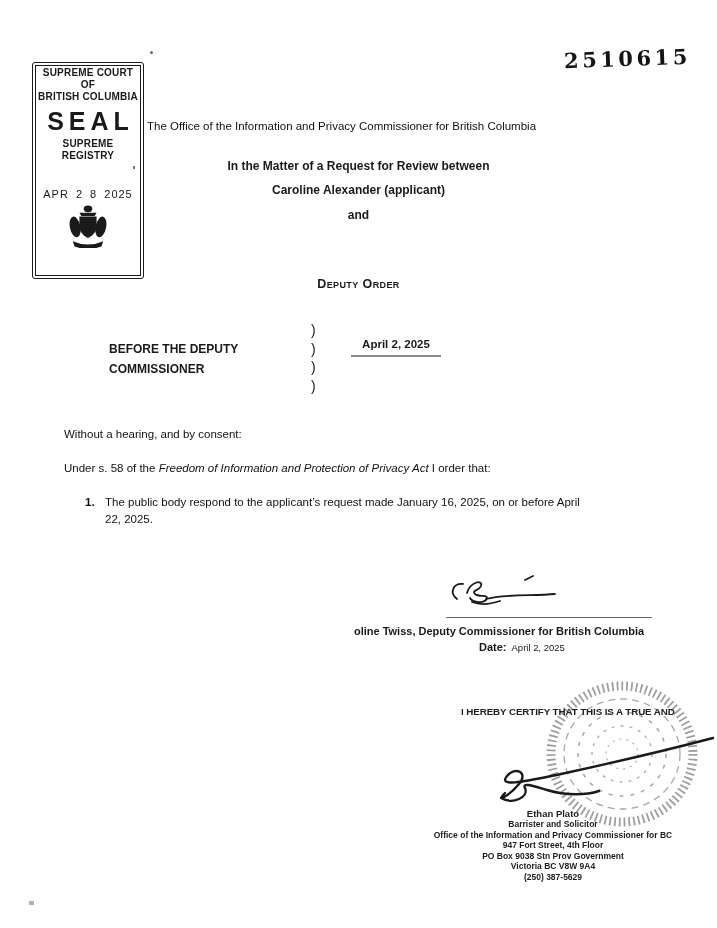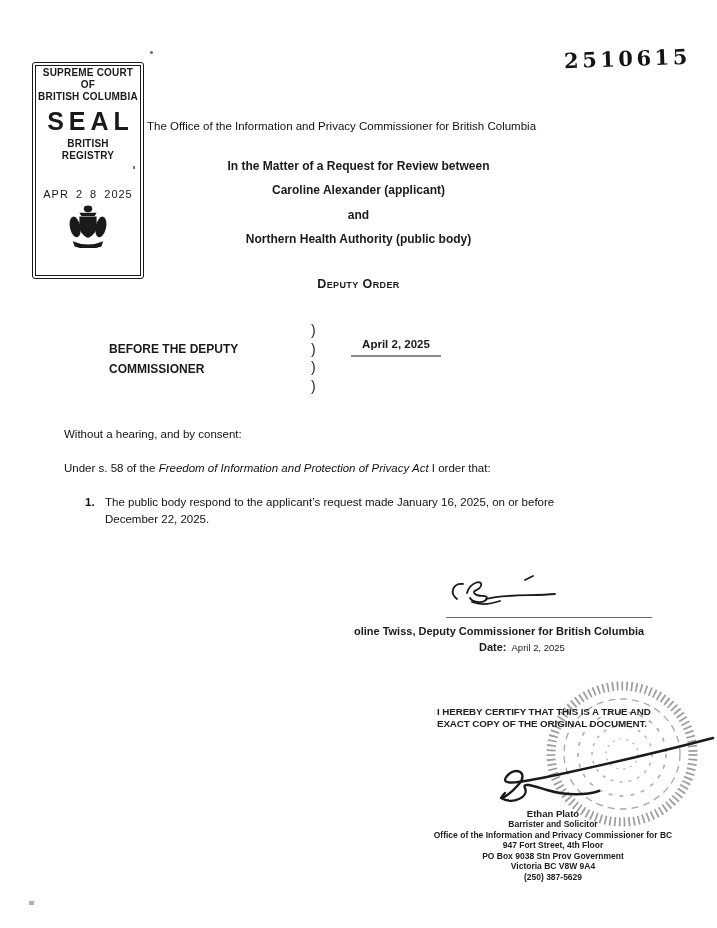--- a/index.html
+++ b/index.html
@@ -44,21 +44,21 @@
 
   
   .sig-line{left:446px;top:617px;width:206px;height:0;border-top:1.5px solid #666;}
   .sig-name{left:338px;top:625px;width:322px;text-align:center;font-weight:bold;font-size:11px;}
   .date-row{left:479px;top:641px;display:flex;align-items:baseline;justify-content:flex-end;}
   .date-lbl{font-weight:bold;font-size:11px;}
   .date-val{font-size:9.5px;margin-left:5px;}
 
   
   .round-stamp{left:542px;top:678px;z-index:1;}
-  .certify{left:437px;top:706px;width:245px;font-size:9.8px;font-weight:bold;line-height:12px;
+  .certify{left:461px;top:706px;width:245px;font-size:9.8px;font-weight:bold;line-height:12px;
            letter-spacing:-.1px;color:#222;z-index:2;}
   .cert-sig{left:485px;top:726px;z-index:3;}
   .cert-block{left:428px;top:808px;width:250px;text-align:center;font-weight:bold;
               color:#1d1d1d;z-index:2;}
   .cert-name{font-size:9.5px;line-height:11px;}
   .cert-line{font-size:8.5px;line-height:10.6px;}
 
   
   .dot-a{left:150px;top:51px;width:3px;height:3px;background:#666;border-radius:50%;}
   .dot-b{left:133px;top:166px;width:2px;height:3px;background:#777;}
@@ -67,21 +67,21 @@
 </head>
 <body>
 
 <div class="page">
 
   <div class="abs court-stamp">
     <div class="stamp-sm">SUPREME COURT</div>
     <div class="stamp-sm">OF</div>
     <div class="stamp-sm">BRITISH COLUMBIA</div>
     <div class="stamp-seal">SEAL</div>
-    <div class="stamp-sm">BRITISH</div>
+    <div class="stamp-sm">SUPREME</div>
     <div class="stamp-sm">REGISTRY</div>
     <div class="stamp-date">APR 2 8 2025</div>
     <div class="stamp-crest">
       <svg width="42" height="44" viewBox="0 0 44 46" fill="#1a1a1a">
         <ellipse cx="22" cy="5" rx="4.5" ry="3.5"></ellipse>
         <path d="M13,9 h18 l-2,3.5 h-14 z"></path>
         <ellipse cx="8.5" cy="24" rx="5.5" ry="11" transform="rotate(-12 8.5 24)"></ellipse>
         <ellipse cx="35.5" cy="24" rx="5.5" ry="11" transform="rotate(12 35.5 24)"></ellipse>
         <path d="M13,13 h18 v11 c0,7.5 -9,11.5 -9,11.5 s-9,-4 -9,-11.5 z"></path>
         <path d="M6,39 q16,7 32,0 l-2,5.5 q-14,5 -28,0 z"></path>
@@ -90,21 +90,20 @@
   </div>
 
   <div class="abs doc-number">2510615</div>
 
   <div class="abs office-line">The Office of the Information and Privacy Commissioner for British Columbia</div>
 
   <div class="abs matter-block">
     <div>In the Matter of a Request for Review between</div>
     <div>Caroline Alexander (applicant)</div>
     <div>and</div>
-    <div>Northern Health Authority (public body)</div>
   </div>
 
   <div class="abs consent-title">Deputy Order</div>
 
   <div class="abs before-block">
     <div>BEFORE THE DEPUTY</div>
     <div>COMMISSIONER</div>
   </div>
 
   <div class="abs bracket-col">
@@ -115,21 +114,21 @@
   </div>
 
   <div class="abs order-date">April 2, 2025</div>
 
   <div class="abs body-text para-consent">Without a hearing, and by consent:</div>
 
   <div class="abs body-text para-under"><span>Under s. 58 of the </span><span class="act-italic">Freedom of Information and Protection of Privacy Act</span><span> I order that:</span></div>
 
   <div class="abs body-text list-row">
     <span class="list-num">1.</span>
-    <span class="list-txt">The public body respond to the applicant’s request made January 16, 2025, on or before December 22, 2025.</span>
+    <span class="list-txt">The public body respond to the applicant’s request made January 16, 2025, on or before April 22, 2025.</span>
   </div>
 
   <div class="abs cert-sig" style="left:441px;top:573px;z-index:1;">
     <svg width="126" height="38" viewBox="0 0 126 38" fill="none" stroke="#1a1a1a" stroke-width="1.8" stroke-linecap="round">
       <path d="M16,26 C8,20 12,10 22,11"></path>
       <path d="M26,20 C29,9 42,6 40,13 C38,18 30,17 34,21 C38,25 49,20 45,27 C41,31 31,29 29,25"></path>
       <path d="M31,29 C41,33 53,30 59,28"></path>
       <path d="M45,26 C62,21 92,23 114,21"></path>
       <path d="M84,7 l8,-4"></path>
     </svg>
@@ -146,21 +145,20 @@
       <ellipse cx="80" cy="76" rx="71" ry="68" stroke="#8f8f8f" stroke-width="9" stroke-dasharray="1.8 3"></ellipse>
       <ellipse cx="80" cy="76" rx="58" ry="55" stroke="#989898" stroke-width="1.3" stroke-dasharray="7 5"></ellipse>
       <ellipse cx="80" cy="76" rx="44" ry="42" stroke="#9b9b9b" stroke-width="1.6" stroke-dasharray="4 7"></ellipse>
       <ellipse cx="80" cy="76" rx="30" ry="28" stroke="#a0a0a0" stroke-width="1.4" stroke-dasharray="3 6"></ellipse>
       <ellipse cx="80" cy="76" rx="16" ry="15" stroke="#a5a5a5" stroke-width="1.2" stroke-dasharray="2 5"></ellipse>
     </svg>
   </div>
 
   <div class="abs certify">
     <div>I HEREBY CERTIFY THAT THIS IS A TRUE AND</div>
-    <div>EXACT COPY OF THE ORIGINAL DOCUMENT.</div>
   </div>
 
   <div class="abs cert-sig">
     <svg width="230" height="82" viewBox="0 0 230 82" fill="none" stroke="#1a1a1a" stroke-width="2.4" stroke-linecap="round">
       <path d="M228,12 C190,22 122,38 76,48 C42,55 12,62 22,50 C30,40 44,46 34,58 C24,70 10,77 20,67"></path>
       <path d="M16,72 C28,79 44,71 40,62 C37,56 48,60 62,64 C82,70 102,69 114,65"></path>
     </svg>
   </div>
 
   <div class="abs cert-block">

